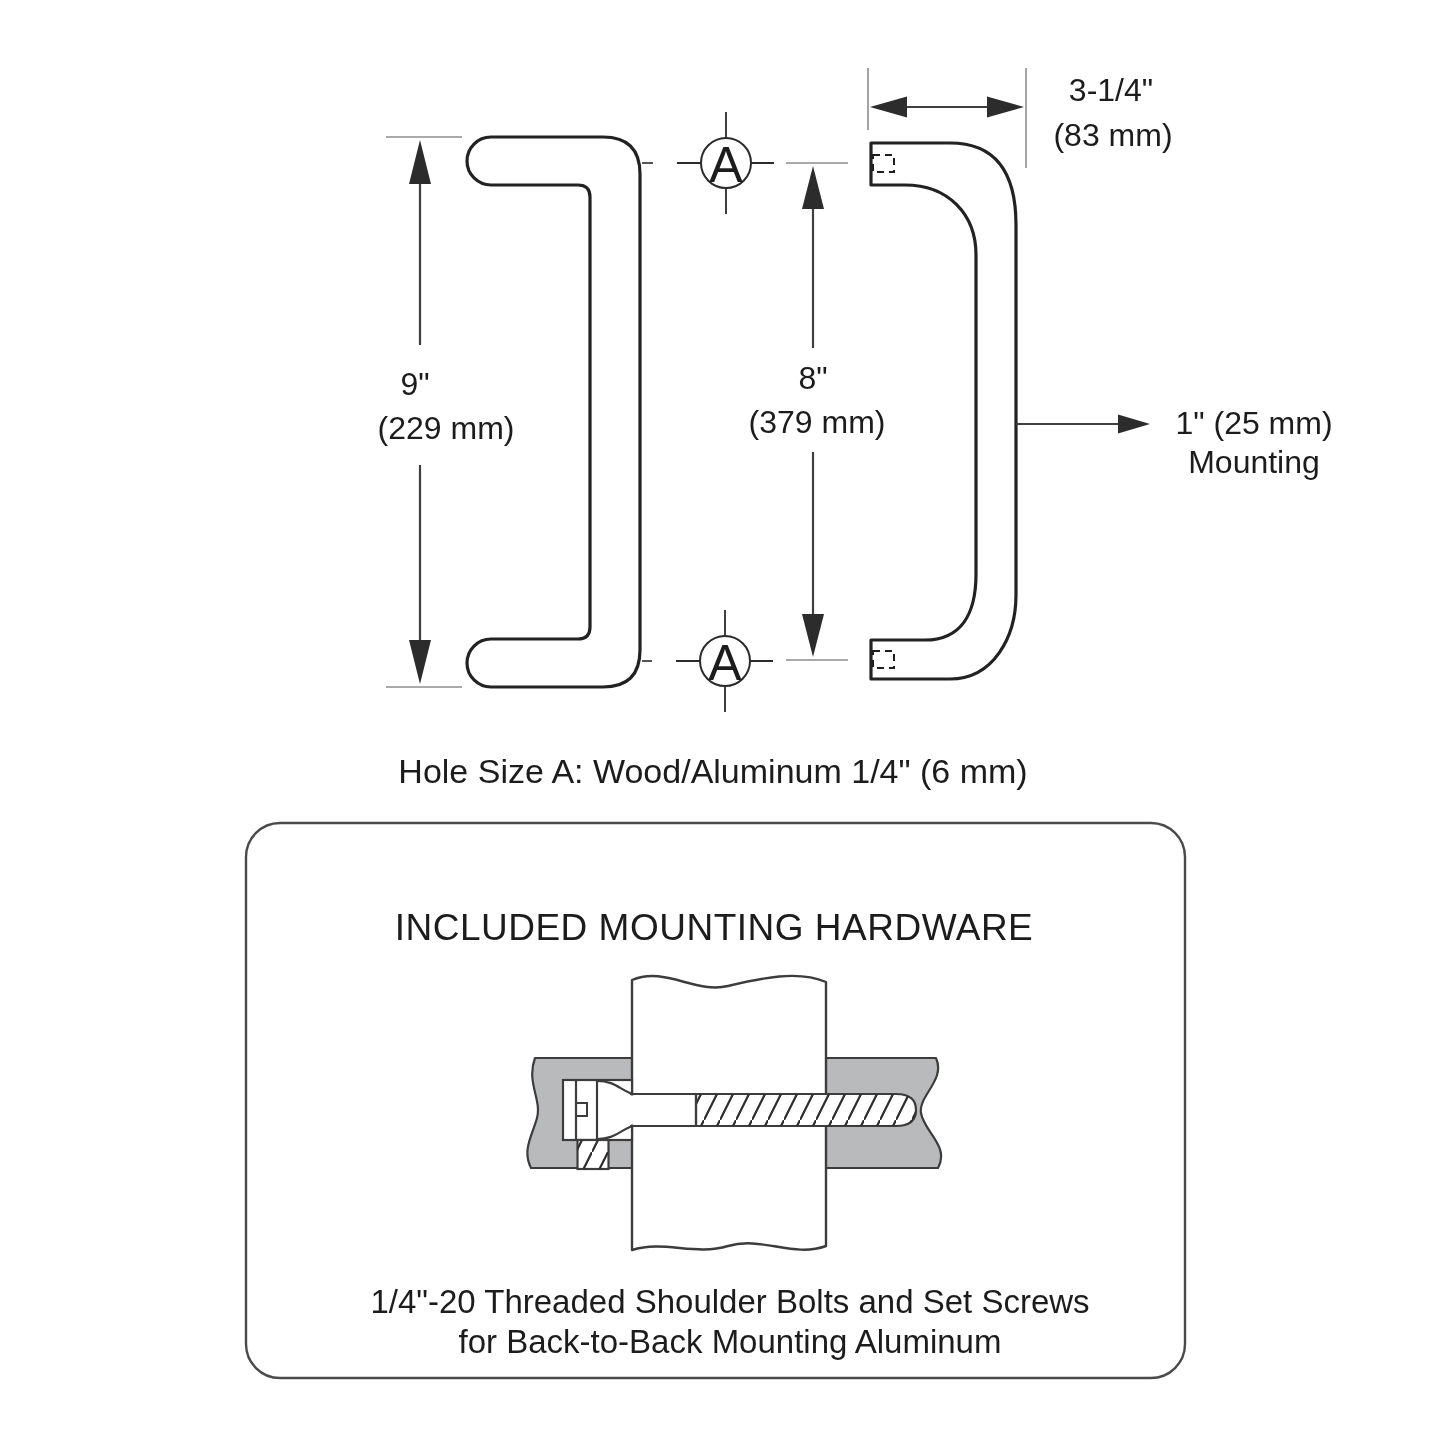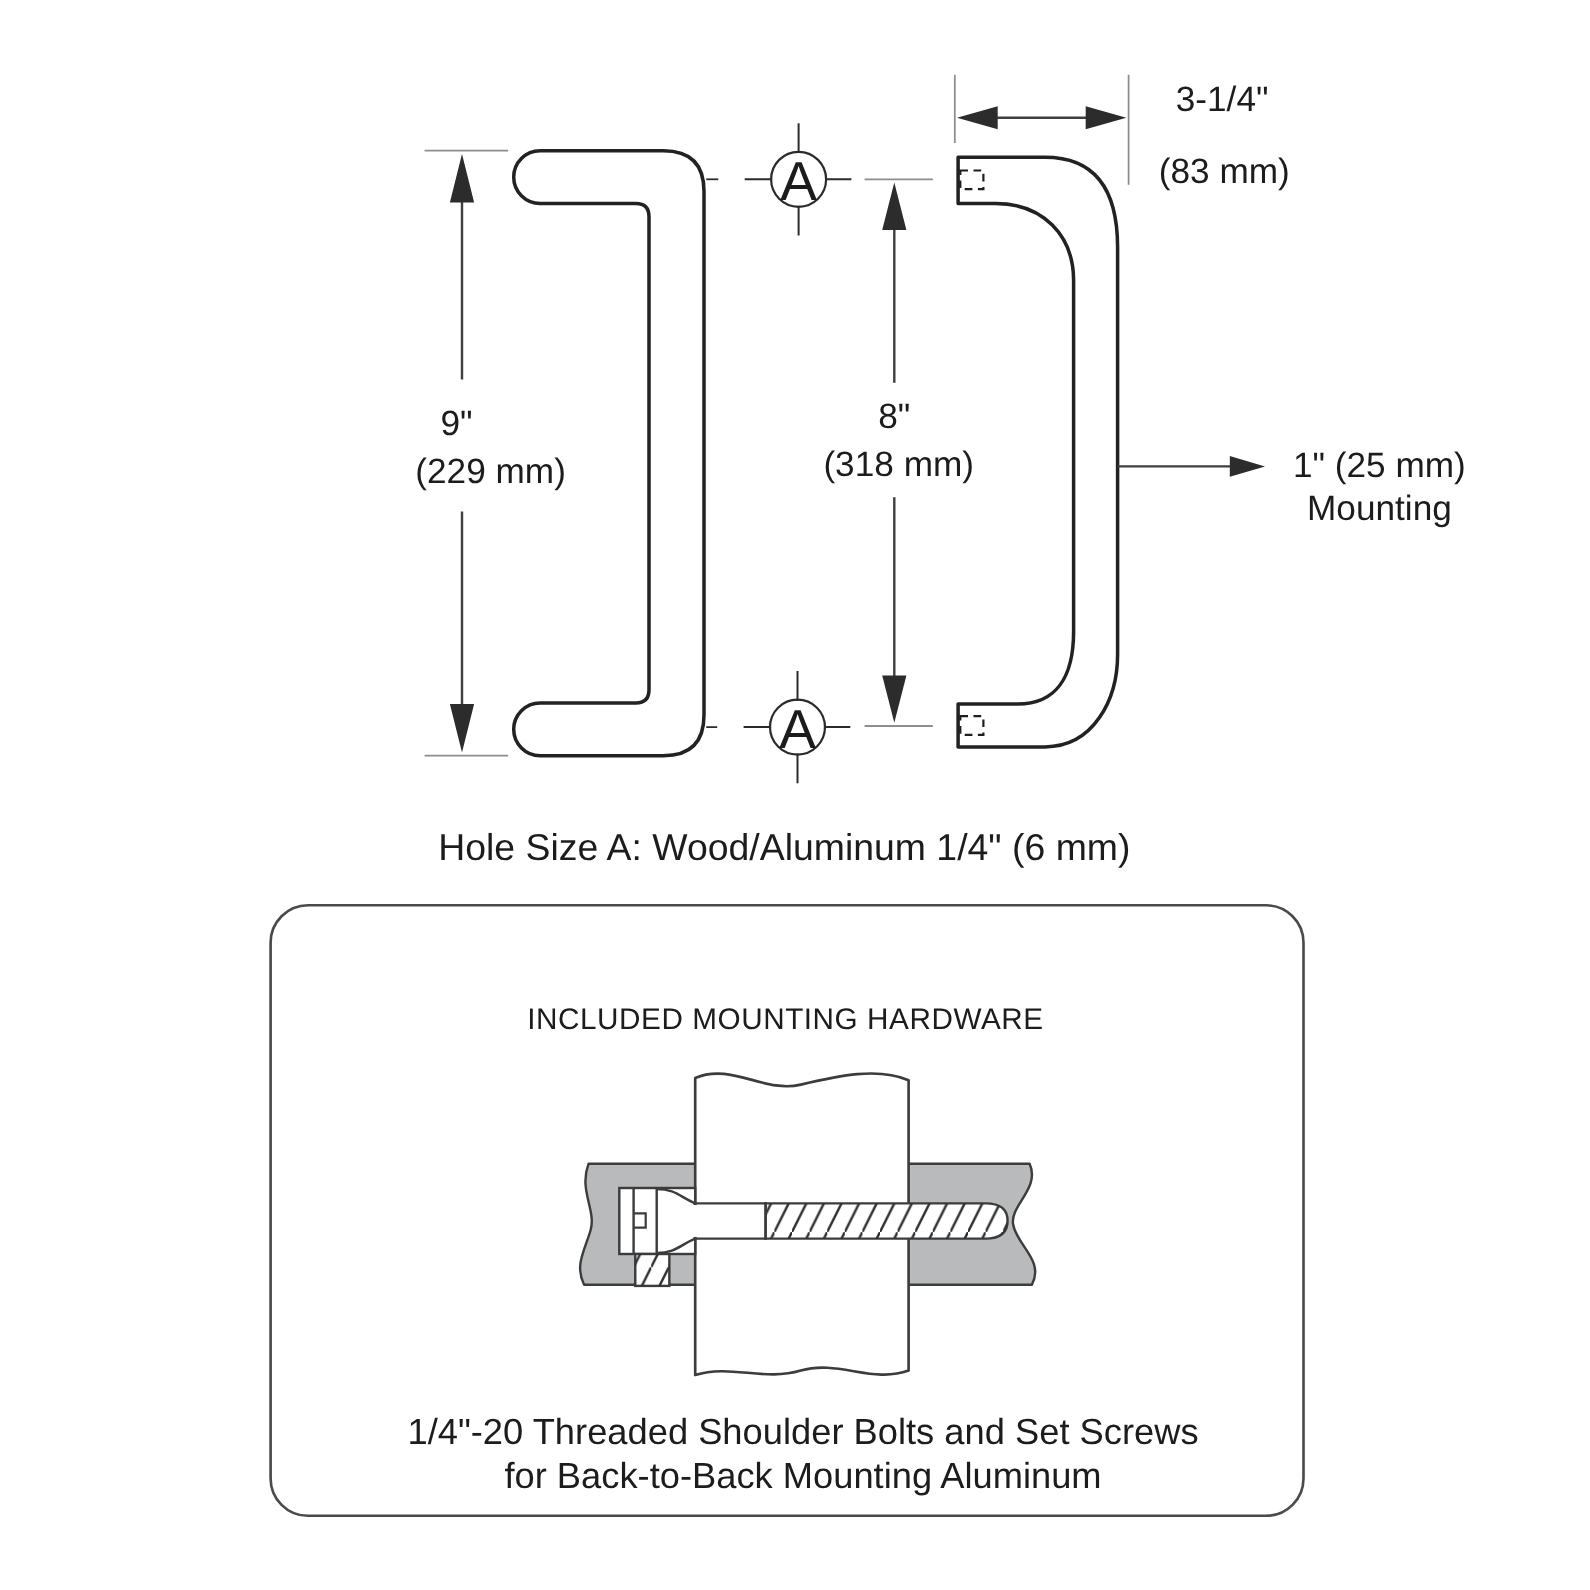--- a/index.html
+++ b/index.html
@@ -2,21 +2,21 @@
 <html><head>
 <meta charset="utf-8">
 <style>
   html,body{margin:0;padding:0;background:#ffffff;}
   body{width:1445px;height:1445px;position:relative;font-family:"Liberation Sans",sans-serif;color:#1c1c1c;overflow:hidden;}
   #stage{position:absolute;left:0;top:0;width:1445px;height:1445px;}
   svg{position:absolute;left:0;top:0;}
   .txt{position:absolute;transform:translate(-50%,-50%);white-space:nowrap;line-height:1;color:#1c1c1c;}
   .fs-dim{font-size:32px;}
   .fs-note{font-size:34px;}
-  .fs-title{font-size:27px;letter-spacing:.5px;}
+  .fs-title{font-size:37px;letter-spacing:.5px;}
   .fs-cap{font-size:33px;}
   .fs-a{font-size:50px;}
 </style>
 </head>
 <body>
 
 <div id="stage">
   <svg width="1445" height="1445" viewBox="0 0 1445 1445">
     <defs>
       <pattern id="hatch" patternUnits="userSpaceOnUse" width="16" height="32">
@@ -108,24 +108,24 @@
 
       <rect x="577.5" y="1140" width="31" height="29" fill="#ffffff" stroke="#3c3c3c" stroke-width="2.2"></rect>
       <rect x="577.5" y="1140" width="31" height="29" fill="url(#hatch)" stroke="none"></rect>
     </g>
   </svg>
 
   <span class="txt fs-dim" style="left:415px;top:384px;">9"</span>
   <span class="txt fs-dim" style="left:416px;top:428px;margin-left:30px;">(229 mm)</span>
 
   <span class="txt fs-dim" style="left:813px;top:378px;">8"</span>
-  <span class="txt fs-dim" style="left:817px;top:422px;">(318 mm)</span>
+  <span class="txt fs-dim" style="left:817px;top:422px;">(379 mm)</span>
 
   <span class="txt fs-dim" style="left:1111px;top:90px;">3-1/4"</span>
-  <span class="txt fs-dim" style="left:1113px;top:135px;margin-top:20px;">(83 mm)</span>
+  <span class="txt fs-dim" style="left:1113px;top:135px;">(83 mm)</span>
 
   <span class="txt fs-dim" style="left:1254px;top:423px;">1" (25 mm)</span>
   <span class="txt fs-dim" style="left:1254px;top:462px;">Mounting</span>
 
   <span class="txt fs-a" style="left:726px;top:165px;">A</span>
   <span class="txt fs-a" style="left:725px;top:663px;">A</span>
 
   <span class="txt fs-note" style="left:713px;top:771px;">Hole Size A: Wood/Aluminum 1/4" (6 mm)</span>
 
   <span class="txt fs-title" style="left:714px;top:927px;">INCLUDED MOUNTING HARDWARE</span>

